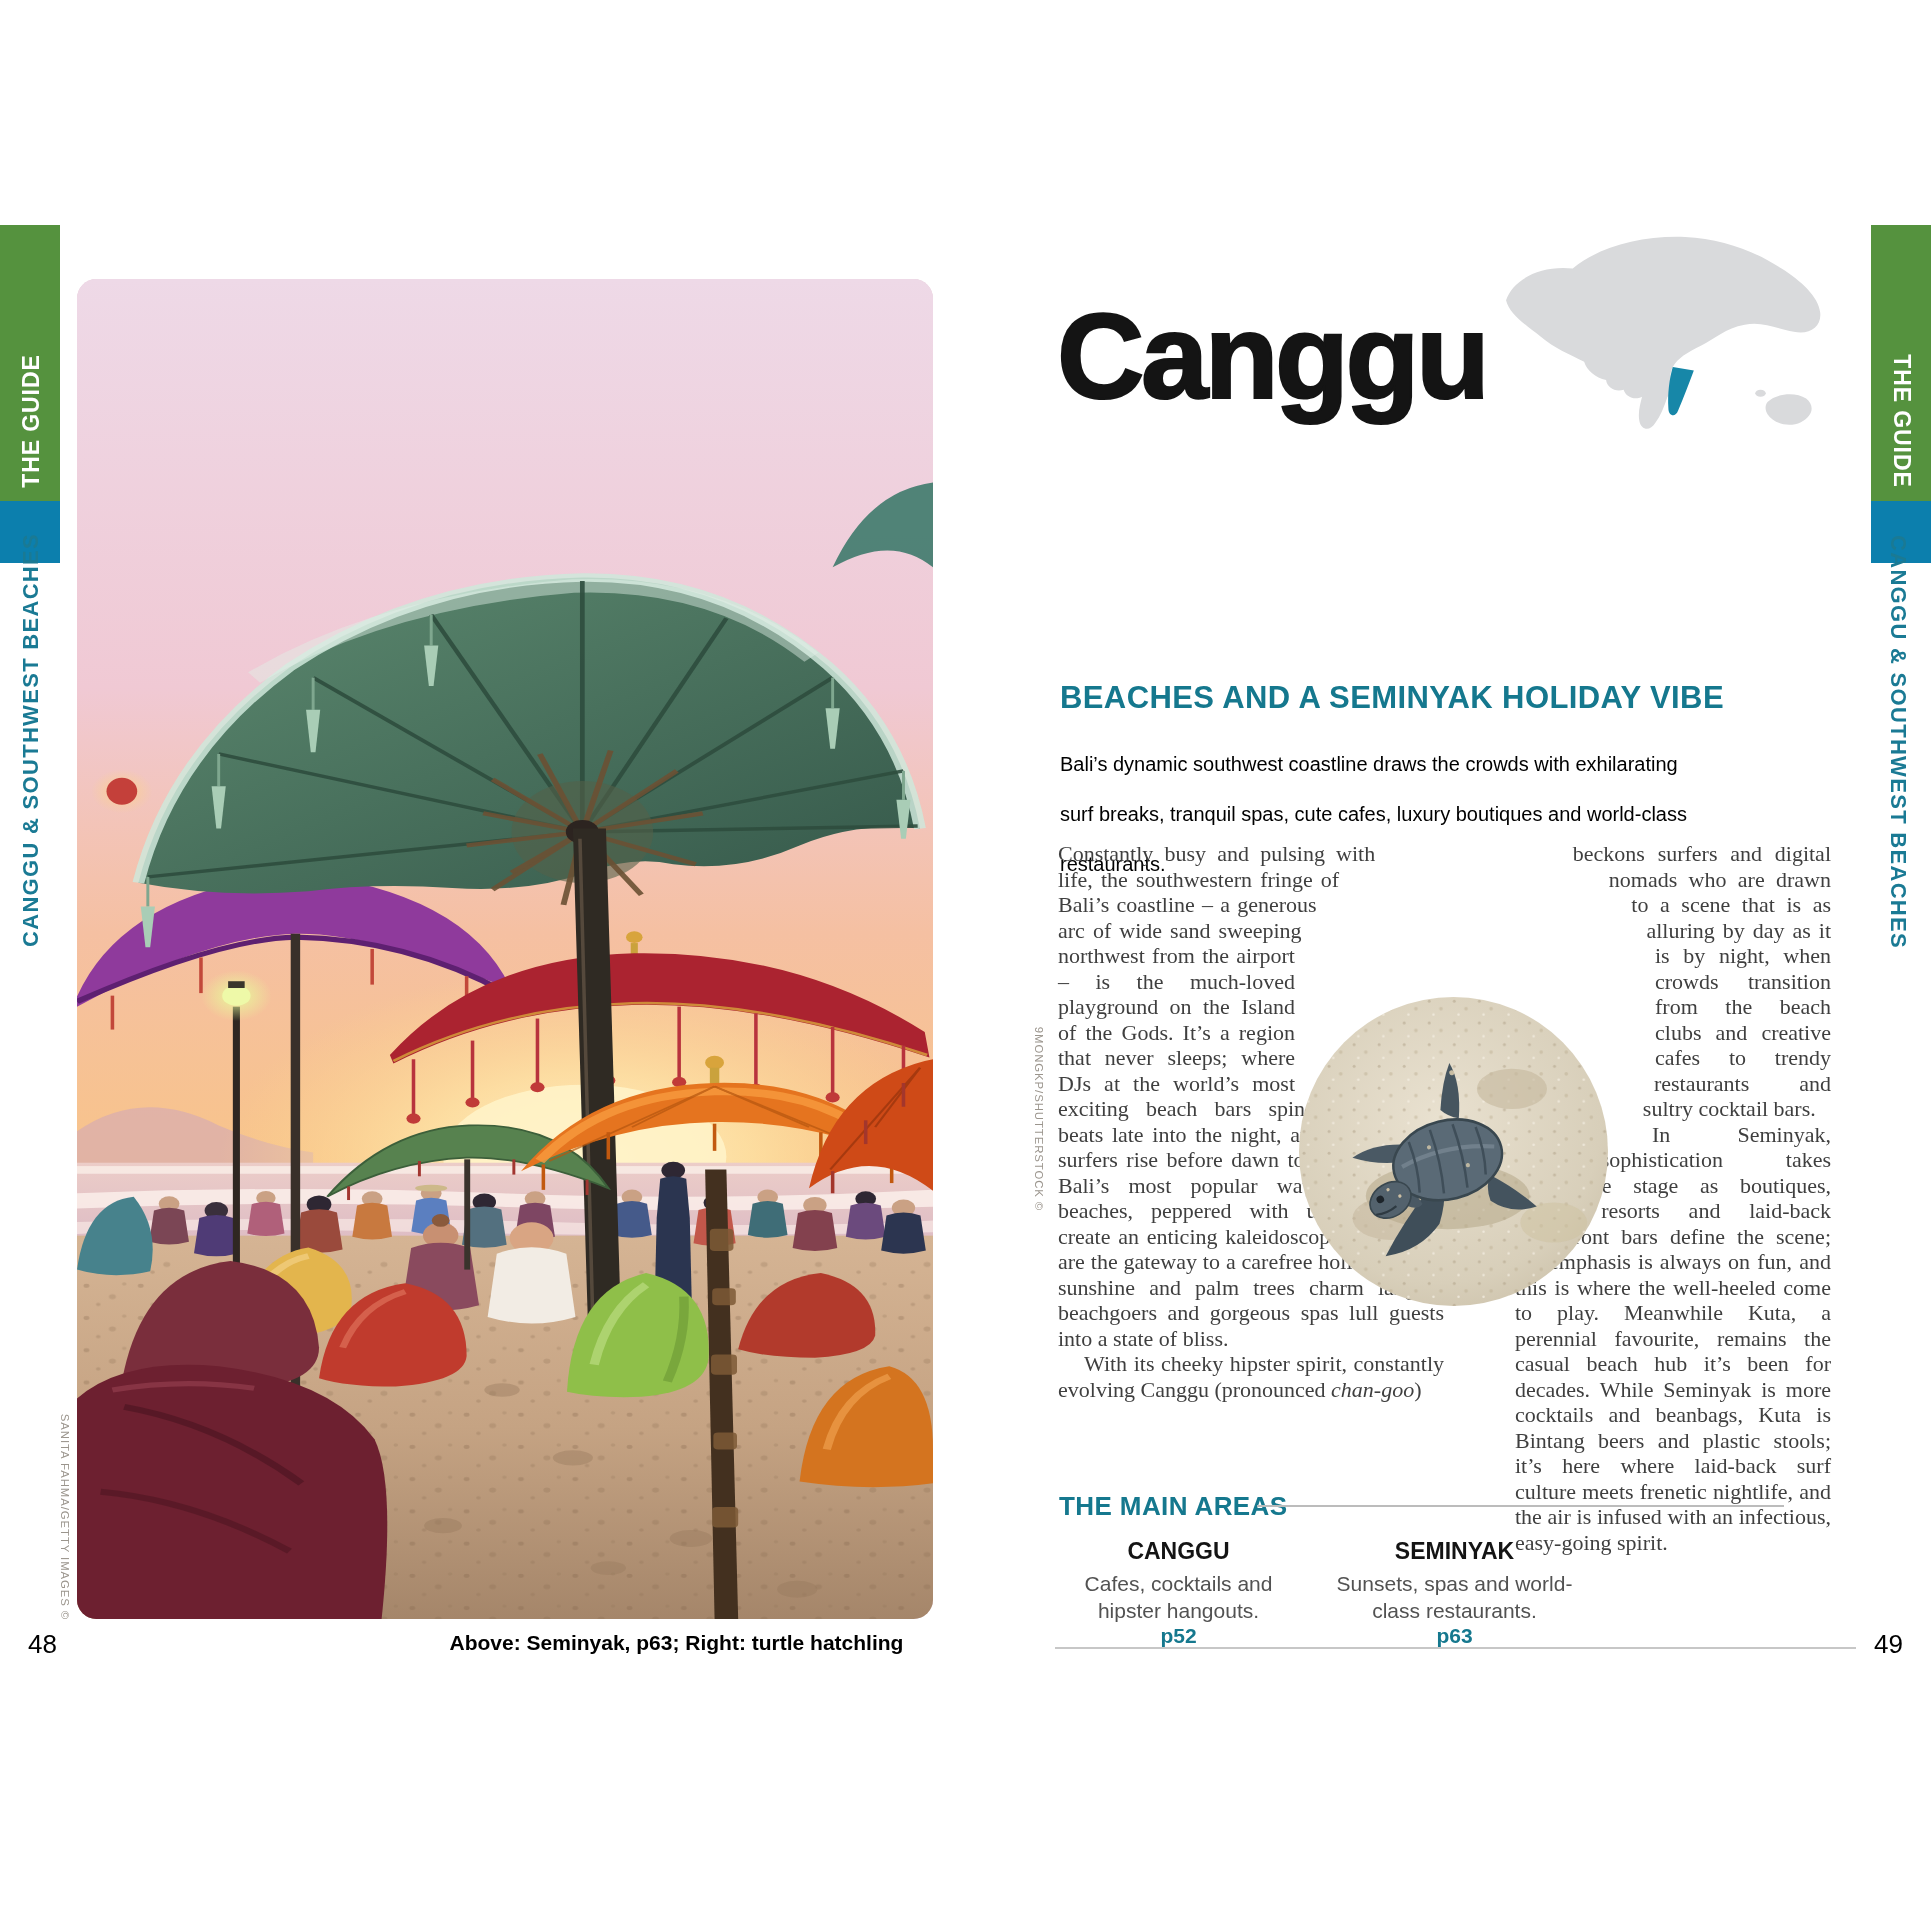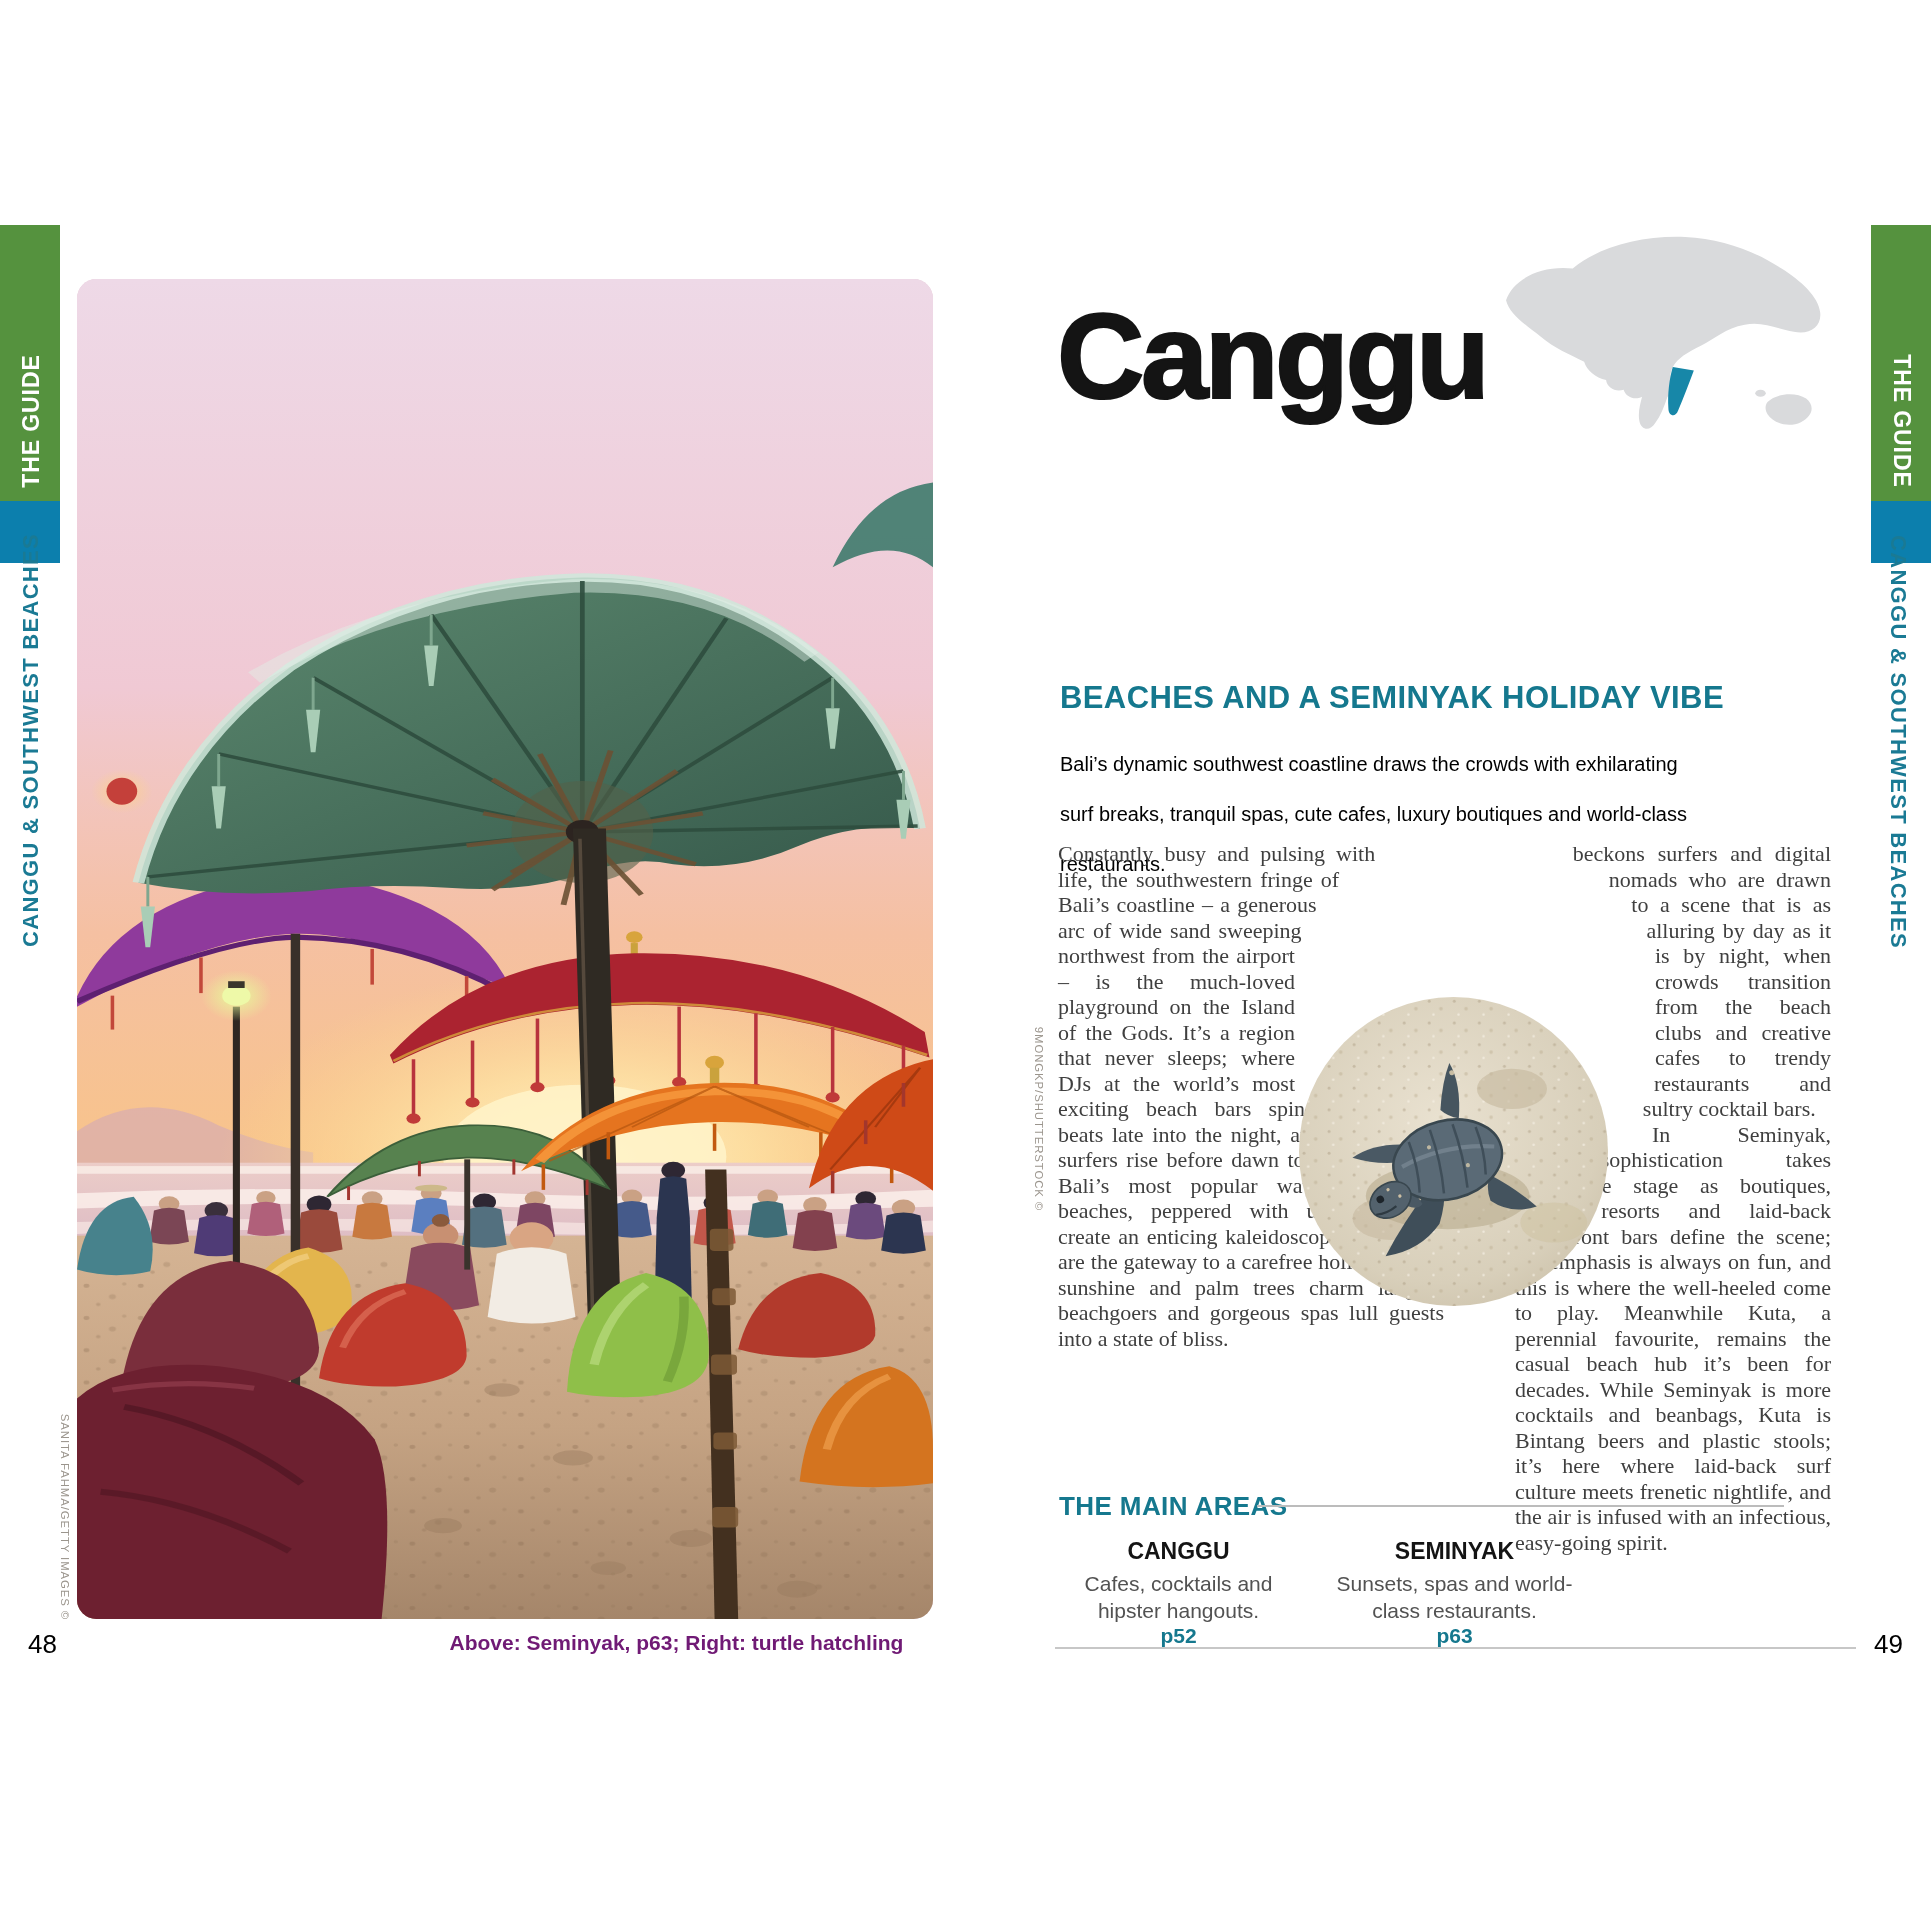--- a/index.html
+++ b/index.html
@@ -17,21 +17,21 @@
   .vlabel.section{font-weight:bold;font-size:22px;color:#1a7a94;letter-spacing:1.3px;}
   .rotL{transform:rotate(-90deg);}
   .rotR{transform:rotate(90deg);}
   .credit{position:absolute;height:14px;line-height:14px;font-size:11.4px;color:#9b958d;
     letter-spacing:0.9px;text-align:center;white-space:nowrap;}
   
   #beach-photo{position:absolute;left:77px;top:279px;width:856px;height:1340px;
     border-radius:19.3px;overflow:hidden;background:#e8cfd9;}
   #beach-photo svg{display:block;width:100%;height:100%;}
   #caption{position:absolute;left:387px;top:1631px;width:579px;text-align:center;
-    font-size:21px;font-weight:bold;color:#701a75;}
+    font-size:21px;font-weight:bold;color:#000000;}
   .pagenum{position:absolute;top:1629px;font-size:26px;color:#000000;}
   
   #bali-map{position:absolute;left:1492px;top:230px;width:351px;height:219px;z-index:1;}
   #title{position:absolute;left:1057px;top:290px;width:834px;z-index:2;
     font-weight:bold;font-size:121px;line-height:133px;letter-spacing:-3.5px;color:#141414;
     -webkit-text-stroke:2.2px #141414;}
   #subtitle{position:absolute;left:1060px;top:680px;font-size:31px;font-weight:bold;
     color:#15788e;letter-spacing:0.4px;z-index:2;}
   #intro{position:absolute;left:1060px;top:739px;width:636px;font-size:20px;
     line-height:50px;color:#000000;}
@@ -416,20 +416,21 @@
   </div>
 
   <div id="subtitle">BEACHES AND A SEMINYAK HOLIDAY VIBE</div>
   <div id="intro">Bali’s dynamic southwest coastline draws the crowds with exhilarating surf breaks, tranquil spas, cute cafes, luxury boutiques and world-class restaurants.</div>
 
   <div class="credit rotR" style="left:938px;top:1112px;width:202px;">9MONGKP/SHUTTERSTOCK ©</div>
 
   <div class="bodycol" id="col1">
     <div id="shape1"></div>
     <p>Constantly busy and pulsing with life, the southwestern fringe of Bali’s coastline – a generous arc of wide sand sweeping northwest from the airport – is the much-loved playground on the Island of the Gods. It’s a region that never sleeps; where DJs at the world’s most exciting beach bars spin beats late into the night, and surfers rise before dawn to ride Bali’s most popular waves. The beaches, peppered with umbrellas that create an enticing kaleidoscope of colours, are the gateway to a carefree holiday where sunshine and palm trees charm languid beachgoers and gorgeous spas lull guests into a state of bliss.</p>
+    <p class="indent"><span>With its cheeky hipster spirit, constantly evolving Canggu (pronounced </span><span class="italic">chan-goo</span><span>)</span></p>
   </div>
   <div class="bodycol" id="col2">
     <div id="shape2"></div>
     <p>beckons surfers and digital nomads who are drawn to a scene that is as alluring by day as it is by night, when crowds transition from the beach clubs and creative cafes to trendy restaurants and sultry cocktail bars.</p>
     <p class="indent">In Seminyak, sophistication takes centre stage as boutiques, luxury resorts and laid-back beachfront bars define the scene; the emphasis is always on fun, and this is where the well-heeled come to play. Meanwhile Kuta, a perennial favourite, remains the casual beach hub it’s been for decades. While Seminyak is more cocktails and beanbags, Kuta is Bintang beers and plastic stools; it’s here where laid-back surf culture meets frenetic nightlife, and the air is infused with an infectious, easy-going spirit.</p>
   </div>
 
   <div id="turtle-photo">
     <svg viewBox="0 0 370 370">
       <defs>

